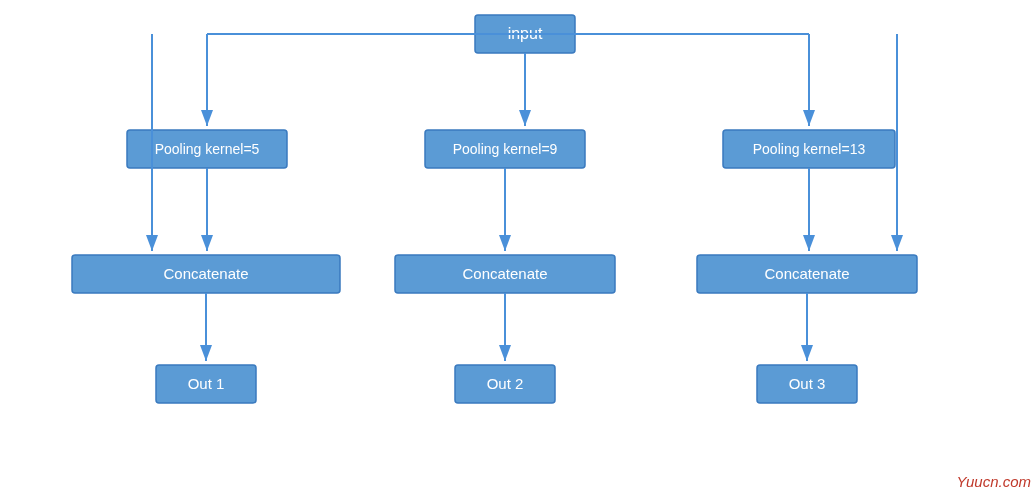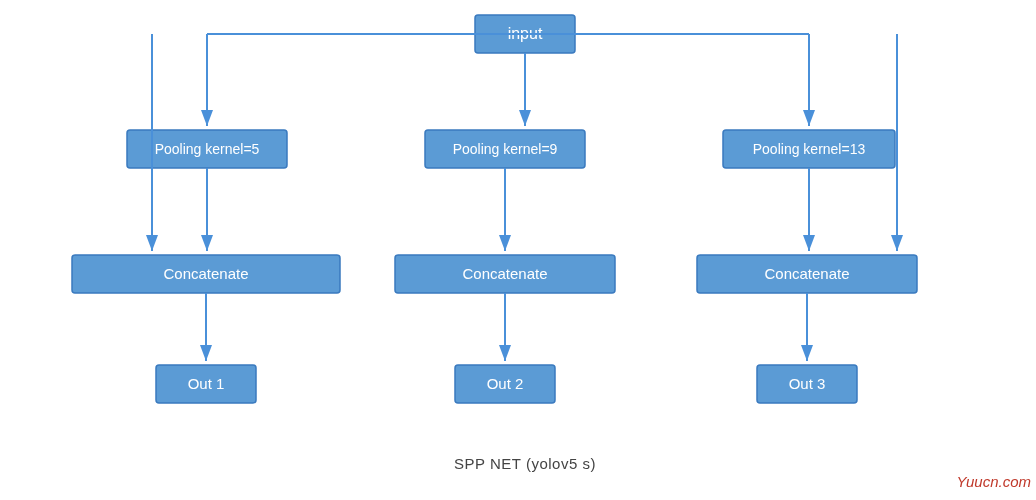--- a/index.html
+++ b/index.html
@@ -112,15 +112,14 @@
     <text x="199" y="389" text-anchor="middle" fill="white" font-size="15" font-family="Arial">Out 1</text>
 
     <rect x="448" y="365" width="100" height="38" rx="3" fill="#5b9bd5" stroke="#3a7abf" stroke-width="1.5"></rect>
     <text x="498" y="389" text-anchor="middle" fill="white" font-size="15" font-family="Arial">Out 2</text>
 
     <rect x="750" y="365" width="100" height="38" rx="3" fill="#5b9bd5" stroke="#3a7abf" stroke-width="1.5"></rect>
     <text x="800" y="389" text-anchor="middle" fill="white" font-size="15" font-family="Arial">Out 3</text>
 
   </svg>
 
-  <div class="caption">SPP NET  (yolov5 s)</div>
   <div class="watermark">Yuucn.com</div>
 </div>
 
 </body></html>

